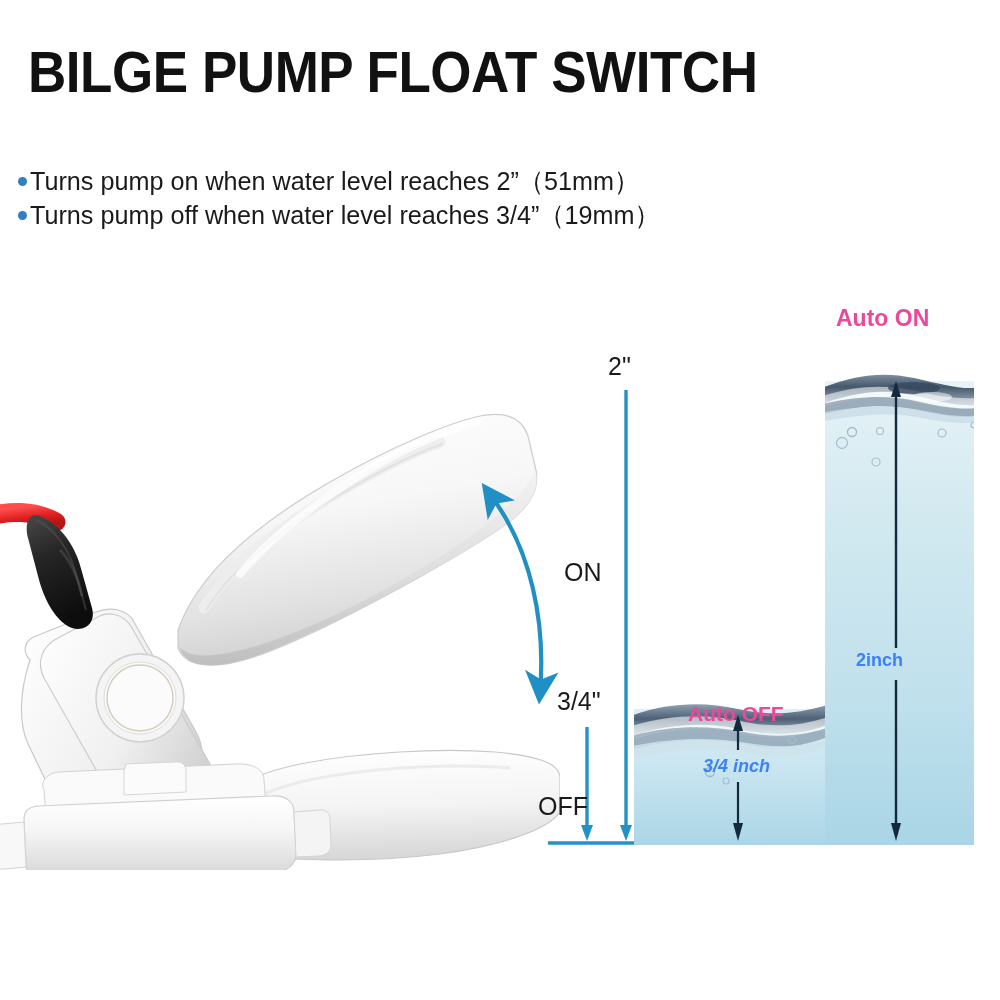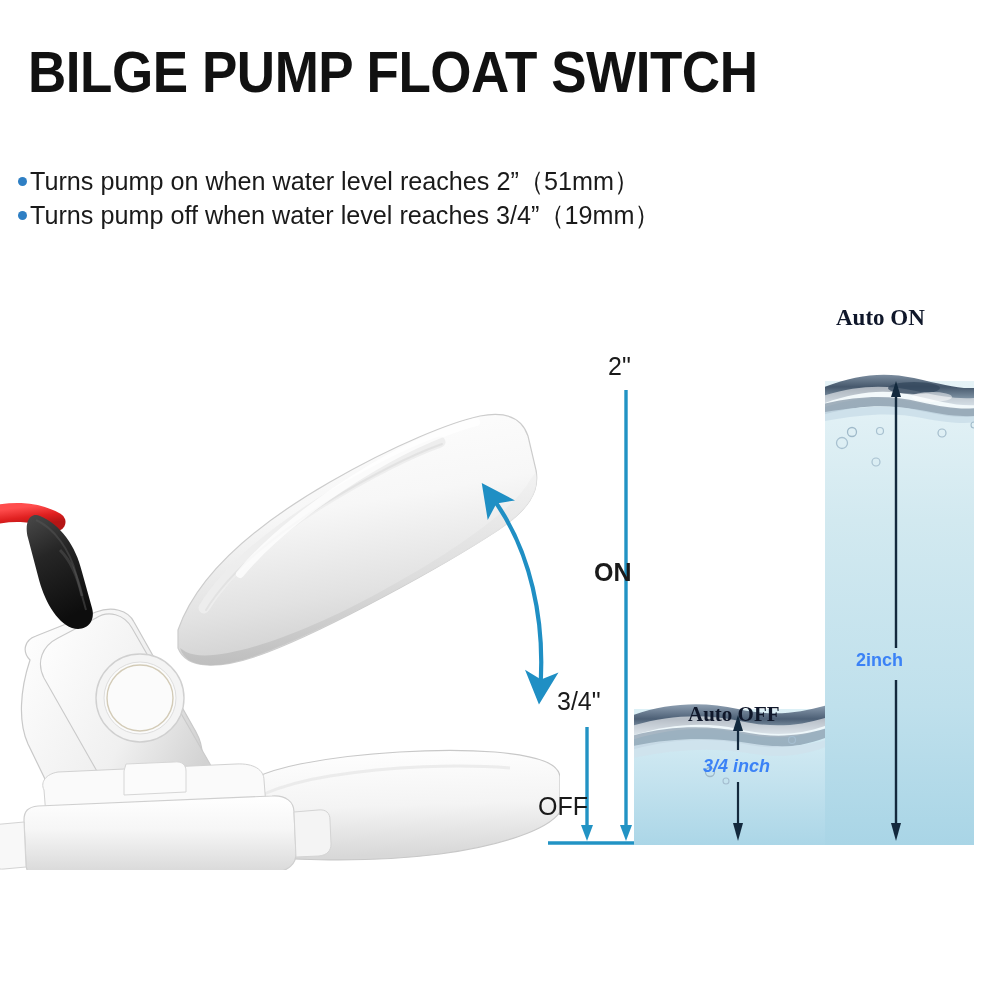--- a/index.html
+++ b/index.html
@@ -77,35 +77,34 @@
 
   
   #scale { position: absolute; left: 520px; top: 340px; width: 160px; height: 520px; }
   .scale-label {
     position: absolute;
     font-size: 25px;
     color: #1a1a1a;
     white-space: nowrap;
   }
   #lbl-2in  { left: 88px;  top: 12px; }
-  #lbl-on   { left: 74px;  top: 218px; font-weight: bold; }
+  #lbl-on   { left: 44px;  top: 218px; }
   #lbl-34in { left: 37px;  top: 347px; }
   #lbl-off  { left: 18px;  top: 452px; }
   #scale svg { position: absolute; left: 0; top: 0; }
 
   
   #tank { position: absolute; left: 614px; top: 285px; width: 386px; height: 575px; }
   #tank svg { display: block; }
 
   .auto-label {
     position: absolute;
     font-weight: 700;
-    color: #0f172a;
-    white-space: nowrap;
-    font-family: Liberation Serif, serif;
+    color: #ec4899;
+    white-space: nowrap;
   }
   #auto-on-label  { left: 222px; top: 20px;  font-size: 23px; }
   #auto-off-label { left: 74px;  top: 369px; font-size: 21px; margin-top: 48px; }
 
   .inch-label {
     position: absolute;
     font-weight: 700;
     color: #3b82f6;
     white-space: nowrap;
   }

